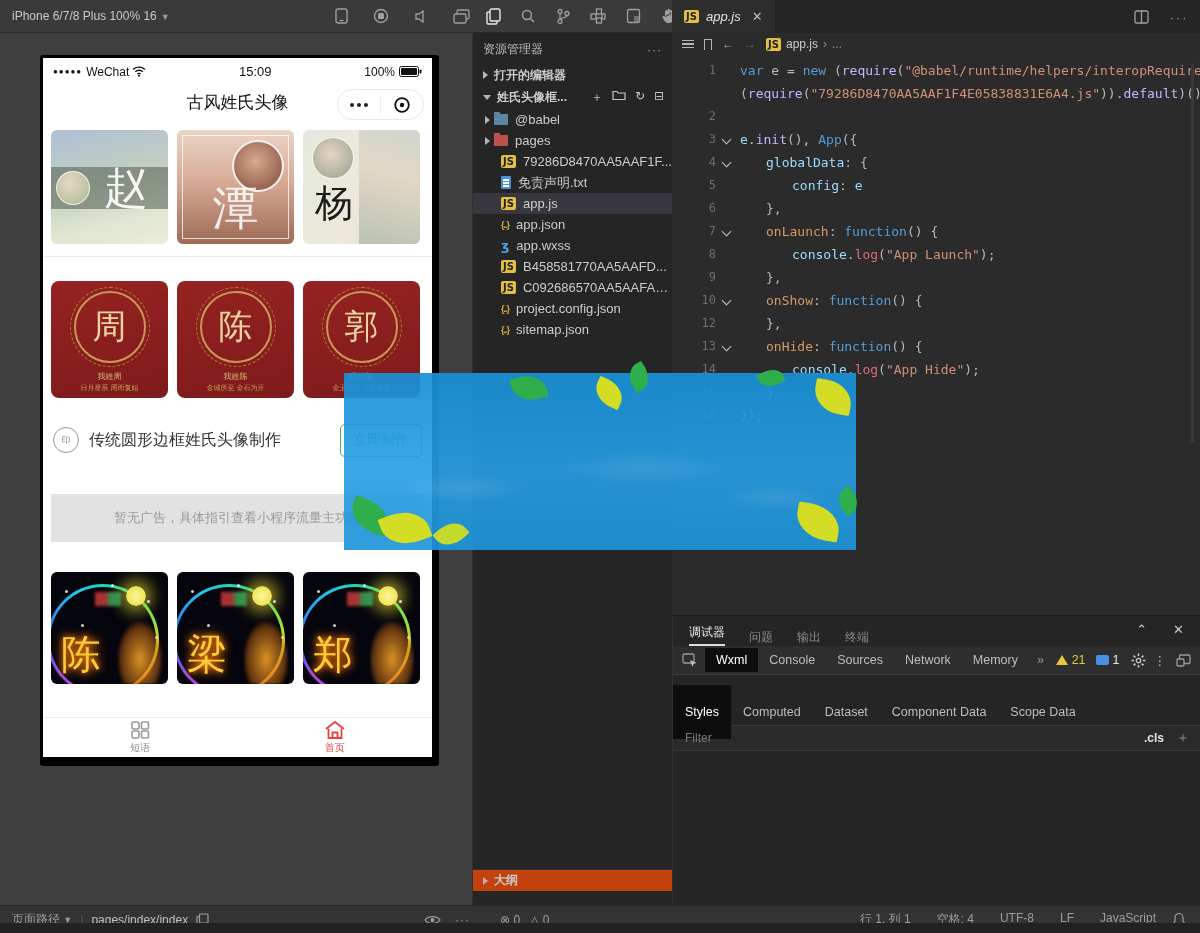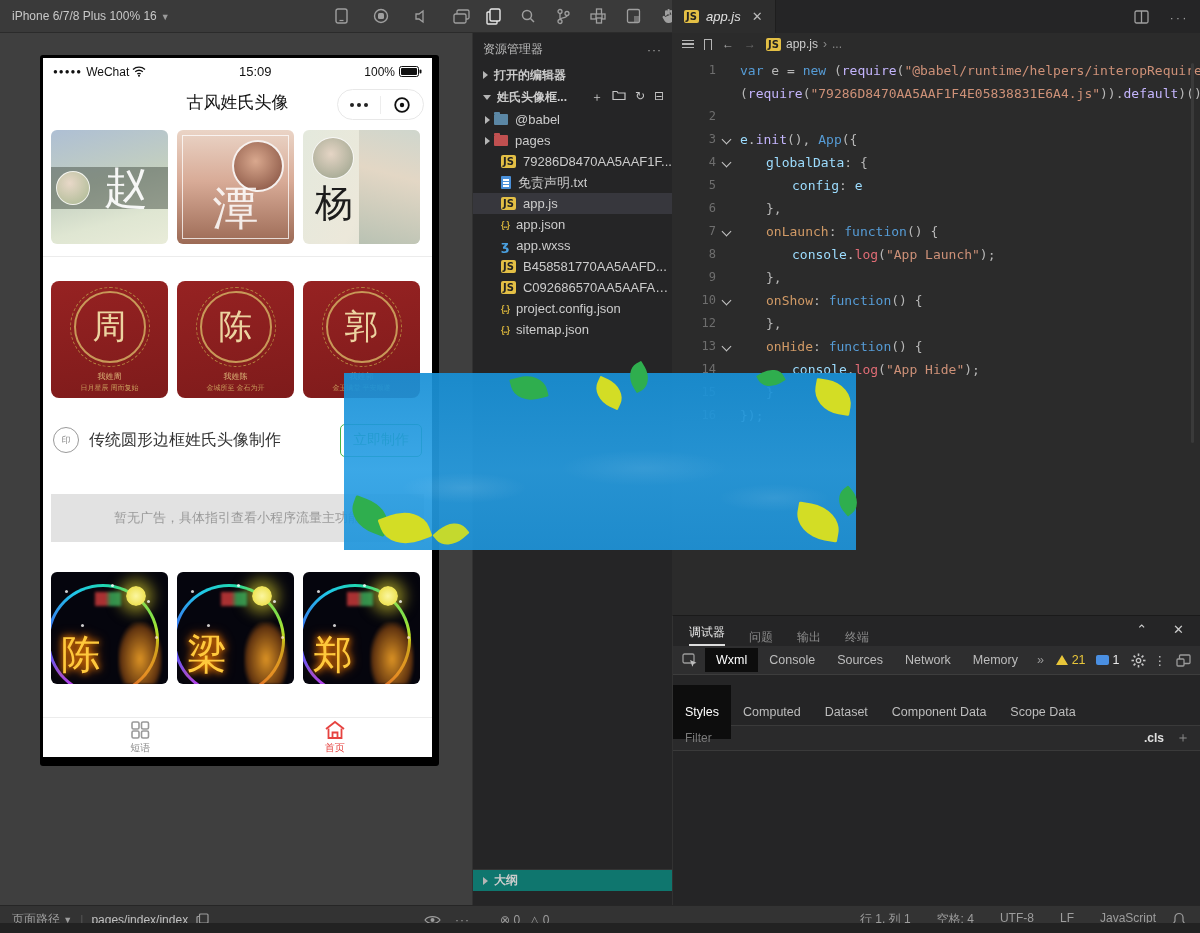--- a/index.html
+++ b/index.html
@@ -93,21 +93,21 @@
   .frow.folder{padding-left:12px;}
   .frow.sel{background:#37373d;}
   .frow .flabel{margin-left:7px;overflow:hidden;text-overflow:ellipsis;}
   .ic-folder{width:14px;height:11px;border-radius:1px;position:relative;display:inline-block;}
   .ic-folder::before{content:"";position:absolute;left:0;top:-2px;width:6px;height:2px;border-radius:1px 1px 0 0;background:inherit;}
   .f-blue{background:#5b87a5;}.f-red{background:#c05050;}
   .ic-json{color:#d8b43c;font-size:9px;font-weight:bold;letter-spacing:-1px;}
   .ic-wxss{color:#4aa0e0;font-weight:bold;font-size:13px;font-family:"DejaVu Sans",sans-serif;}
   .ic-txt{display:inline-block;width:10px;height:13px;background:#4a90d9;border-radius:1px;position:relative;}
   .ic-txt::after{content:"";position:absolute;left:2px;top:3px;width:6px;height:1.5px;background:#fff;box-shadow:0 3px 0 #fff,0 6px 0 #fff;}
-  #outline-row{position:absolute;left:0;bottom:14px;width:100%;height:22px;border-top:1px solid #333;display:flex;align-items:center;padding-left:10px;font-size:12px;font-weight:bold;color:#cccccc;background:#0f766e;}
+  #outline-row{position:absolute;left:0;bottom:14px;width:100%;height:22px;border-top:1px solid #333;display:flex;align-items:center;padding-left:10px;font-size:12px;font-weight:bold;color:#cccccc;background:#c2410c;}
   
   #editor{left:672px;top:33px;width:528px;height:582px;background:#2b2b2b;}
   #breadcrumb{height:22px;display:flex;align-items:center;gap:10px;padding-left:10px;color:#aaa;font-size:12px;}
   #breadcrumb .bfile{color:#ccc;display:flex;align-items:center;gap:5px;}
   .blines{display:inline-block;width:12px;}
   .blines i{display:block;height:1.5px;background:#b5b5b5;margin:2px 0;}
   .bmark{display:inline-block;width:8px;height:11px;border:1.5px solid #b5b5b5;border-bottom:none;position:relative;}
   .arrow-dim{color:#6a6a6a;}
   #code{position:absolute;left:0;top:26px;width:528px;font-family:"DejaVu Sans Mono","Liberation Mono",monospace;font-size:13px;}
   .crow{display:flex;height:23px;line-height:23px;white-space:pre;}

